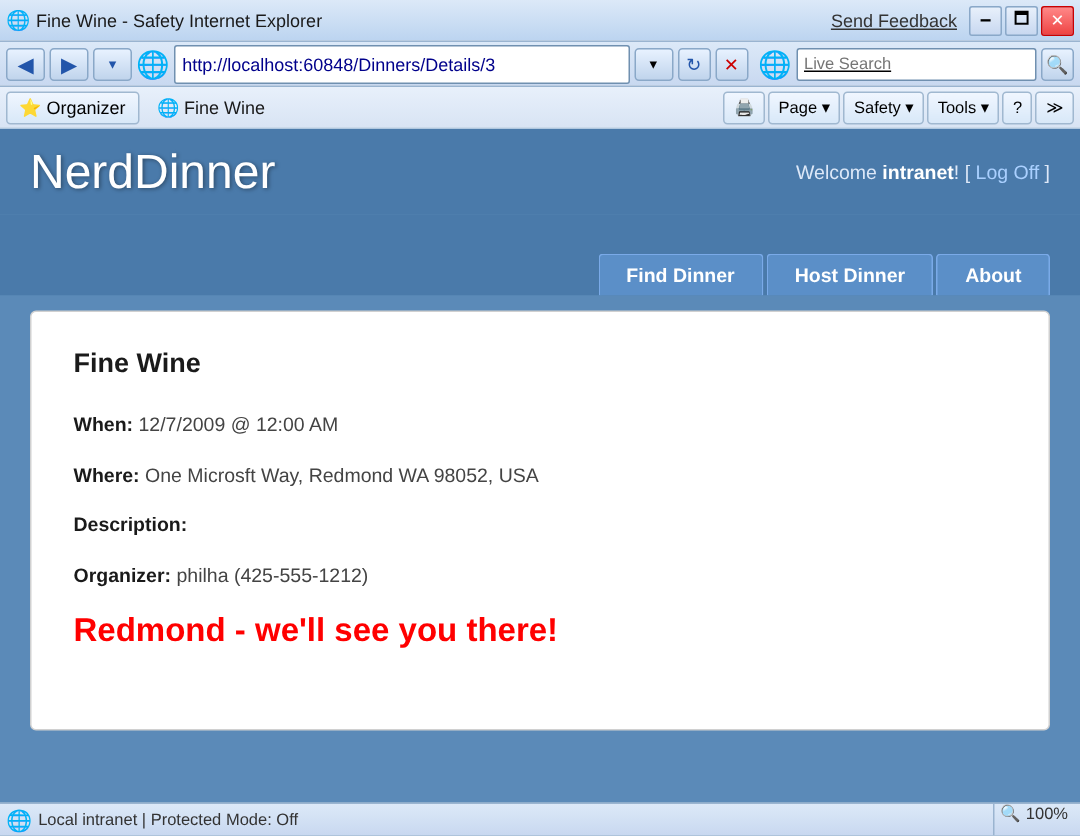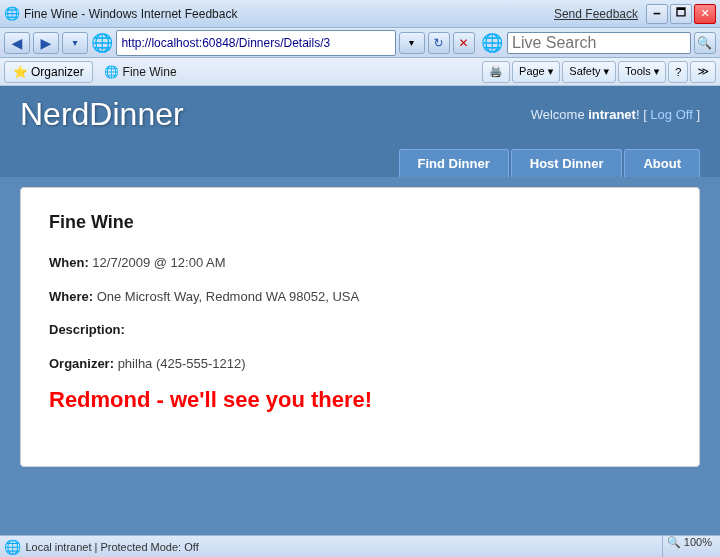--- a/index.html
+++ b/index.html
@@ -49,22 +49,23 @@
     }
     .refresh-btn {
       width: 22px; height: 22px; background: linear-gradient(to bottom, #e8f2ff, #c0d4ec); border: 1px solid #8aa8c8;
       cursor: pointer; border-radius: 3px; font-size: 12px; display: flex; align-items: center; justify-content: center; color: #2255aa;
     }
     .stop-btn {
       width: 22px; height: 22px; background: linear-gradient(to bottom, #e8f2ff, #c0d4ec); border: 1px solid #8aa8c8;
       cursor: pointer; border-radius: 3px; font-size: 12px; display: flex; align-items: center; justify-content: center; color: #cc0000;
     }
     .live-search-box {
-      width: 184px; height: 22px; border: 1px solid #7090b0; padding: 0 4px; font-size: 16px; background: white;
+      width: 160px; height: 22px; border: 1px solid #7090b0; padding: 0 4px; font-size: 11px; background: white;
       border-radius: 2px;
+      text-decoration: underline;
     }
     .search-icon-btn {
       width: 22px; height: 22px; background: linear-gradient(to bottom, #e8f2ff, #c0d4ec); border: 1px solid #8aa8c8;
       cursor: pointer; border-radius: 3px; font-size: 12px; display: flex; align-items: center; justify-content: center;
     }
 
     
     .favorites-bar {
       background: linear-gradient(to bottom, #e8f0fb, #d8e4f4);
       height: 28px;
@@ -118,21 +119,21 @@
     .nav-bar {
       background: #4a7aaa;
       padding: 6px 20px 0 20px;
       display: flex;
       justify-content: flex-end;
       gap: 2px;
     }
     .nav-link {
       padding: 6px 18px; background: #5b8fc8; border: 1px solid #7aaae8;
       color: white; cursor: pointer; font-size: 13px; font-weight: bold;
-      border-bottom: none; border-radius: 3px 3px 0 0;
+      border-bottom: none; border-radius: 3px 3px 0 0; margin-top: 20px;
     }
 
     .content-area {
       background: #5b8ab8;
       padding: 10px 20px;
       flex: 1;
     }
 
     .dinner-card {
       background: white;
@@ -172,21 +173,21 @@
     .zoom-btn {
       display: flex; align-items: flex-start; gap: 2px; cursor: pointer; padding: 0 4px;
       border-left: 1px solid #9ab4d0; height: 100%;
     }
   </style>
 </head>
 <body>
 
 <div class="title-bar">
   <span class="title-bar-icon">🌐</span>
-  <span class="title-bar-text">Fine Wine - Windows Internet Feedback</span>
+  <span class="title-bar-text">Fine Wine - Safety Internet Explorer</span>
   <span class="send-feedback">Send Feedback</span>
   <div class="title-bar-buttons">
     <button class="title-btn">🗕</button>
     <button class="title-btn">🗖</button>
     <button class="title-btn close">✕</button>
   </div>
 </div>
 
 <div class="address-bar">
   <button class="nav-btn">◀</button>

